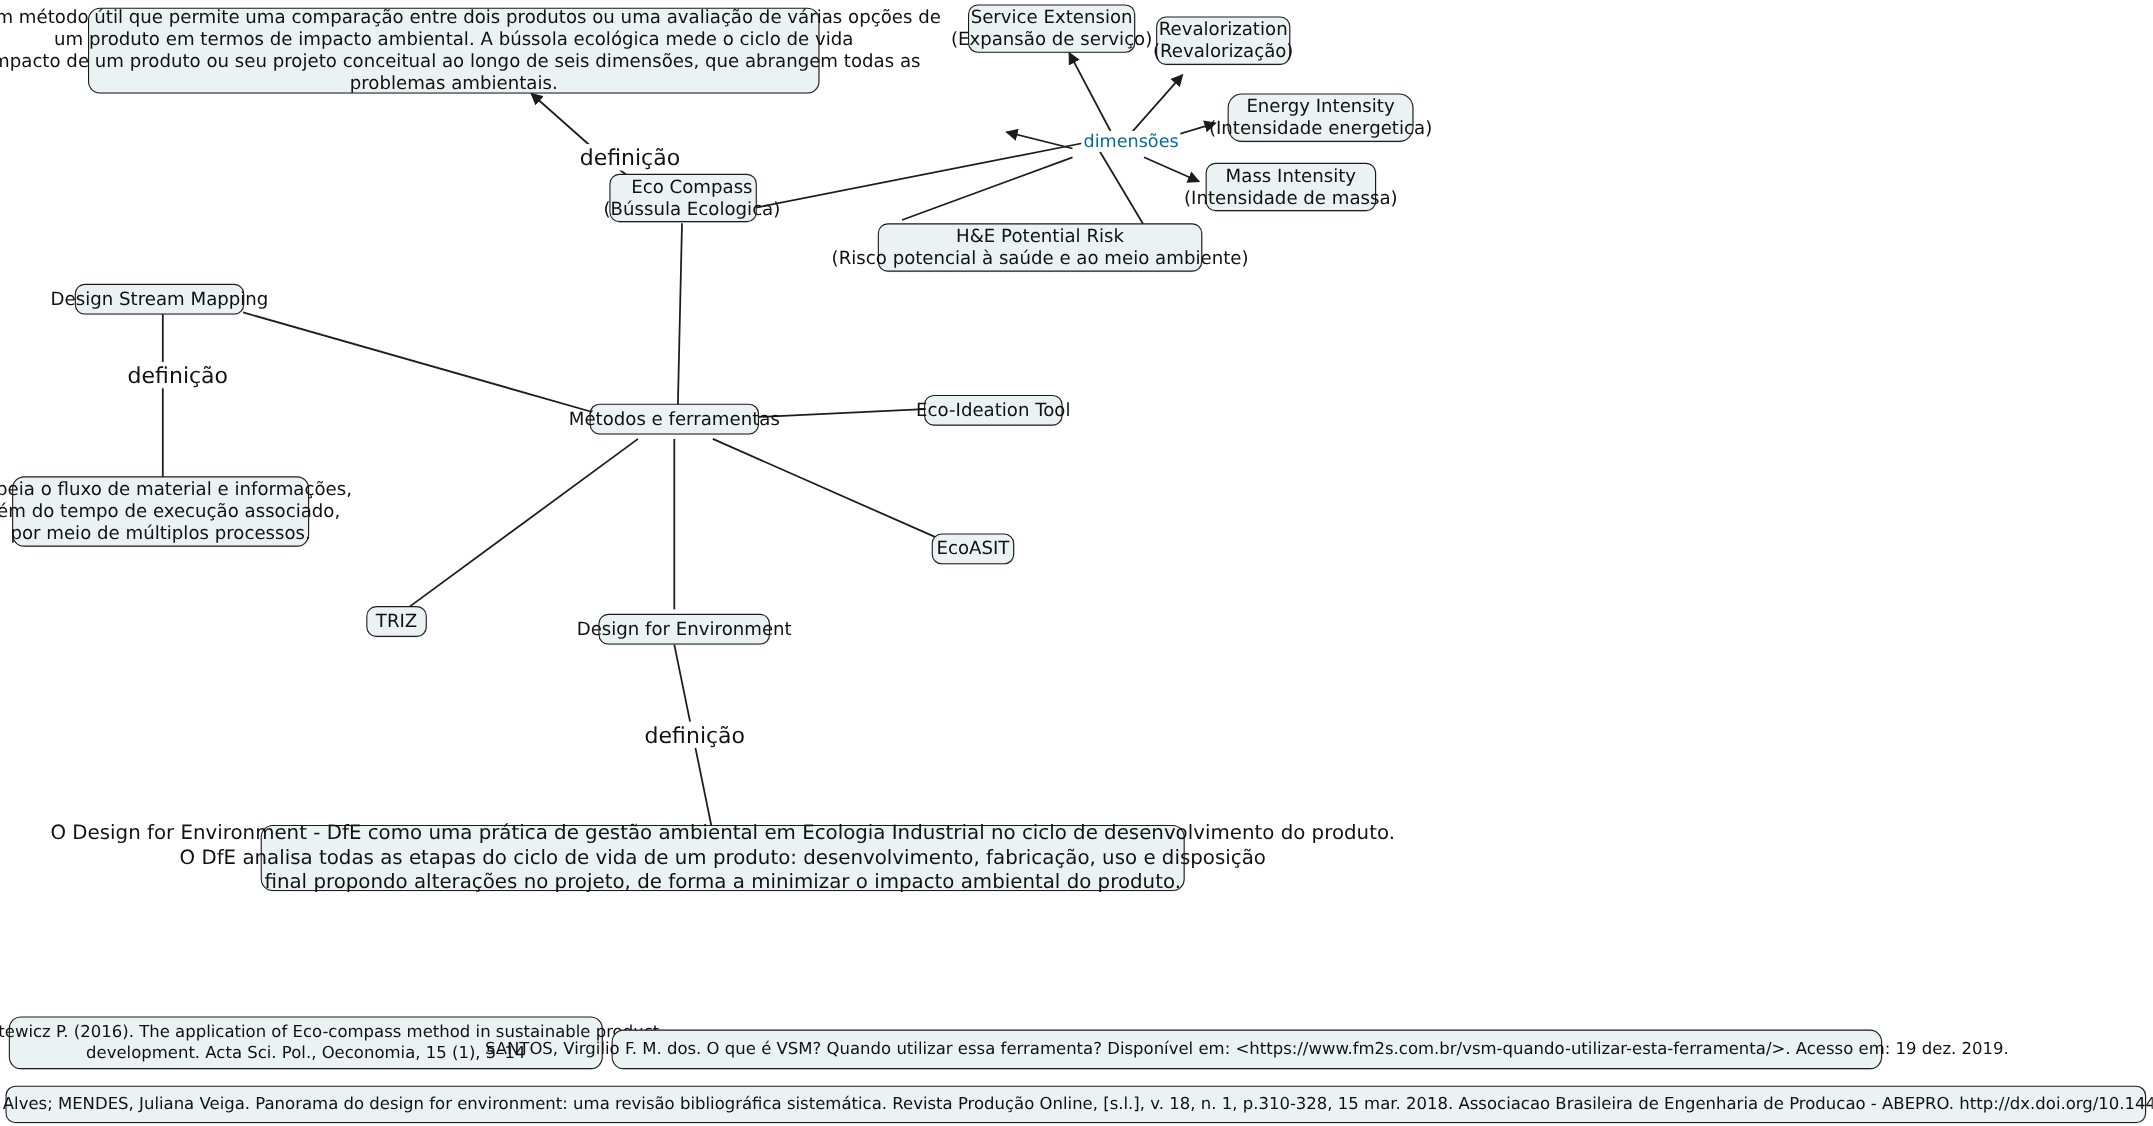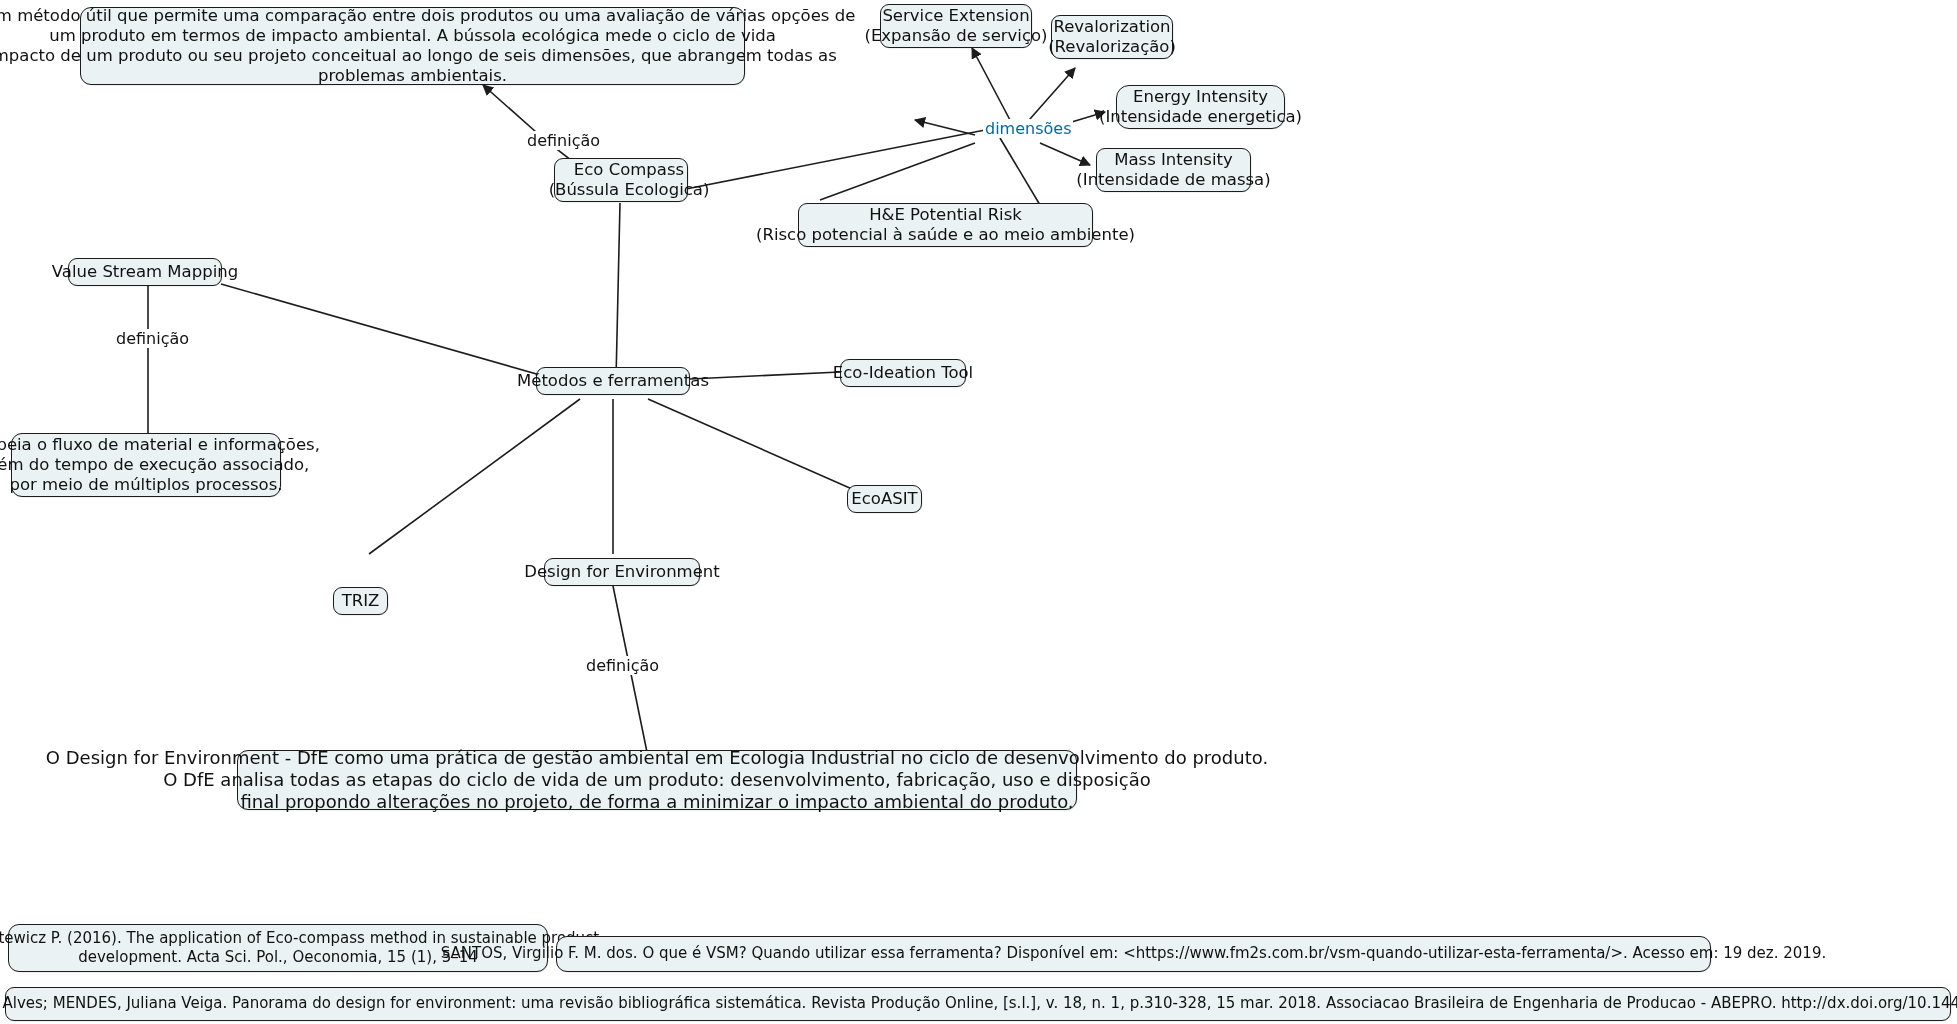--- a/index.html
+++ b/index.html
@@ -55,21 +55,21 @@
     font-size: 16.5px;
     border-radius: 11px;
   }
   .ref {
     font-size: 15px;
     border-radius: 11px;
     line-height: 1.3;
   }
   .edgelabel {
     position: absolute;
-    font-size: 16px;
+    font-size: 20px;
     color: #111111;
     background: #ffffff;
     padding: 0 3px;
     white-space: pre;
     z-index: 4;
   }
   .dimlabel {
     position: absolute;
     font-size: 16px;
     color: #0369a1;
@@ -160,42 +160,42 @@
     <span class="node-inner">H&amp;E Potential Risk
 (Risco potencial à saúde e ao meio ambiente)</span>
   </div>
 
   <div class="node concept" style="left:554px; top:158px; width:134px; height:44px;padding-left:16px;">
     <span class="node-inner">Eco Compass
 (Bússula Ecologica)</span>
   </div>
 
   <div class="node concept" style="left:68px; top:258px; width:154px; height:28px;">
-    <span class="node-inner">Value Stream Mapping</span>
+    <span class="node-inner">Design Stream Mapping</span>
   </div>
 
   <div class="node note" style="left:11px; top:433px; width:270px; height:64px;">
     <span class="node-inner">Mapeia o fluxo de material e informações,
 além do tempo de execução associado,
 por meio de múltiplos processos.</span>
   </div>
 
   <div class="node concept" style="left:536px; top:367px; width:154px; height:28px;">
     <span class="node-inner">Métodos e ferramentas</span>
   </div>
 
   <div class="node concept" style="left:840px; top:359px; width:126px; height:28px;">
     <span class="node-inner">Eco-Ideation Tool</span>
   </div>
 
   <div class="node concept" style="left:847px; top:485px; width:75px; height:28px;">
     <span class="node-inner">EcoASIT</span>
   </div>
 
-  <div class="node concept" style="left:333px; top:551px; width:55px; height:28px;margin-top:36px;">
+  <div class="node concept" style="left:333px; top:551px; width:55px; height:28px;">
     <span class="node-inner">TRIZ</span>
   </div>
 
   <div class="node concept" style="left:544px; top:558px; width:156px; height:28px;">
     <span class="node-inner">Design for Environment</span>
   </div>
 
   <div class="node note" style="left:237px; top:750px; width:840px; height:60px; font-size:18px;">
     <span class="node-inner">O Design for Environment - DfE como uma prática de gestão ambiental em Ecologia Industrial no ciclo de desenvolvimento do produto.
 O DfE analisa todas as etapas do ciclo de vida de um produto: desenvolvimento, fabricação, uso e disposição

